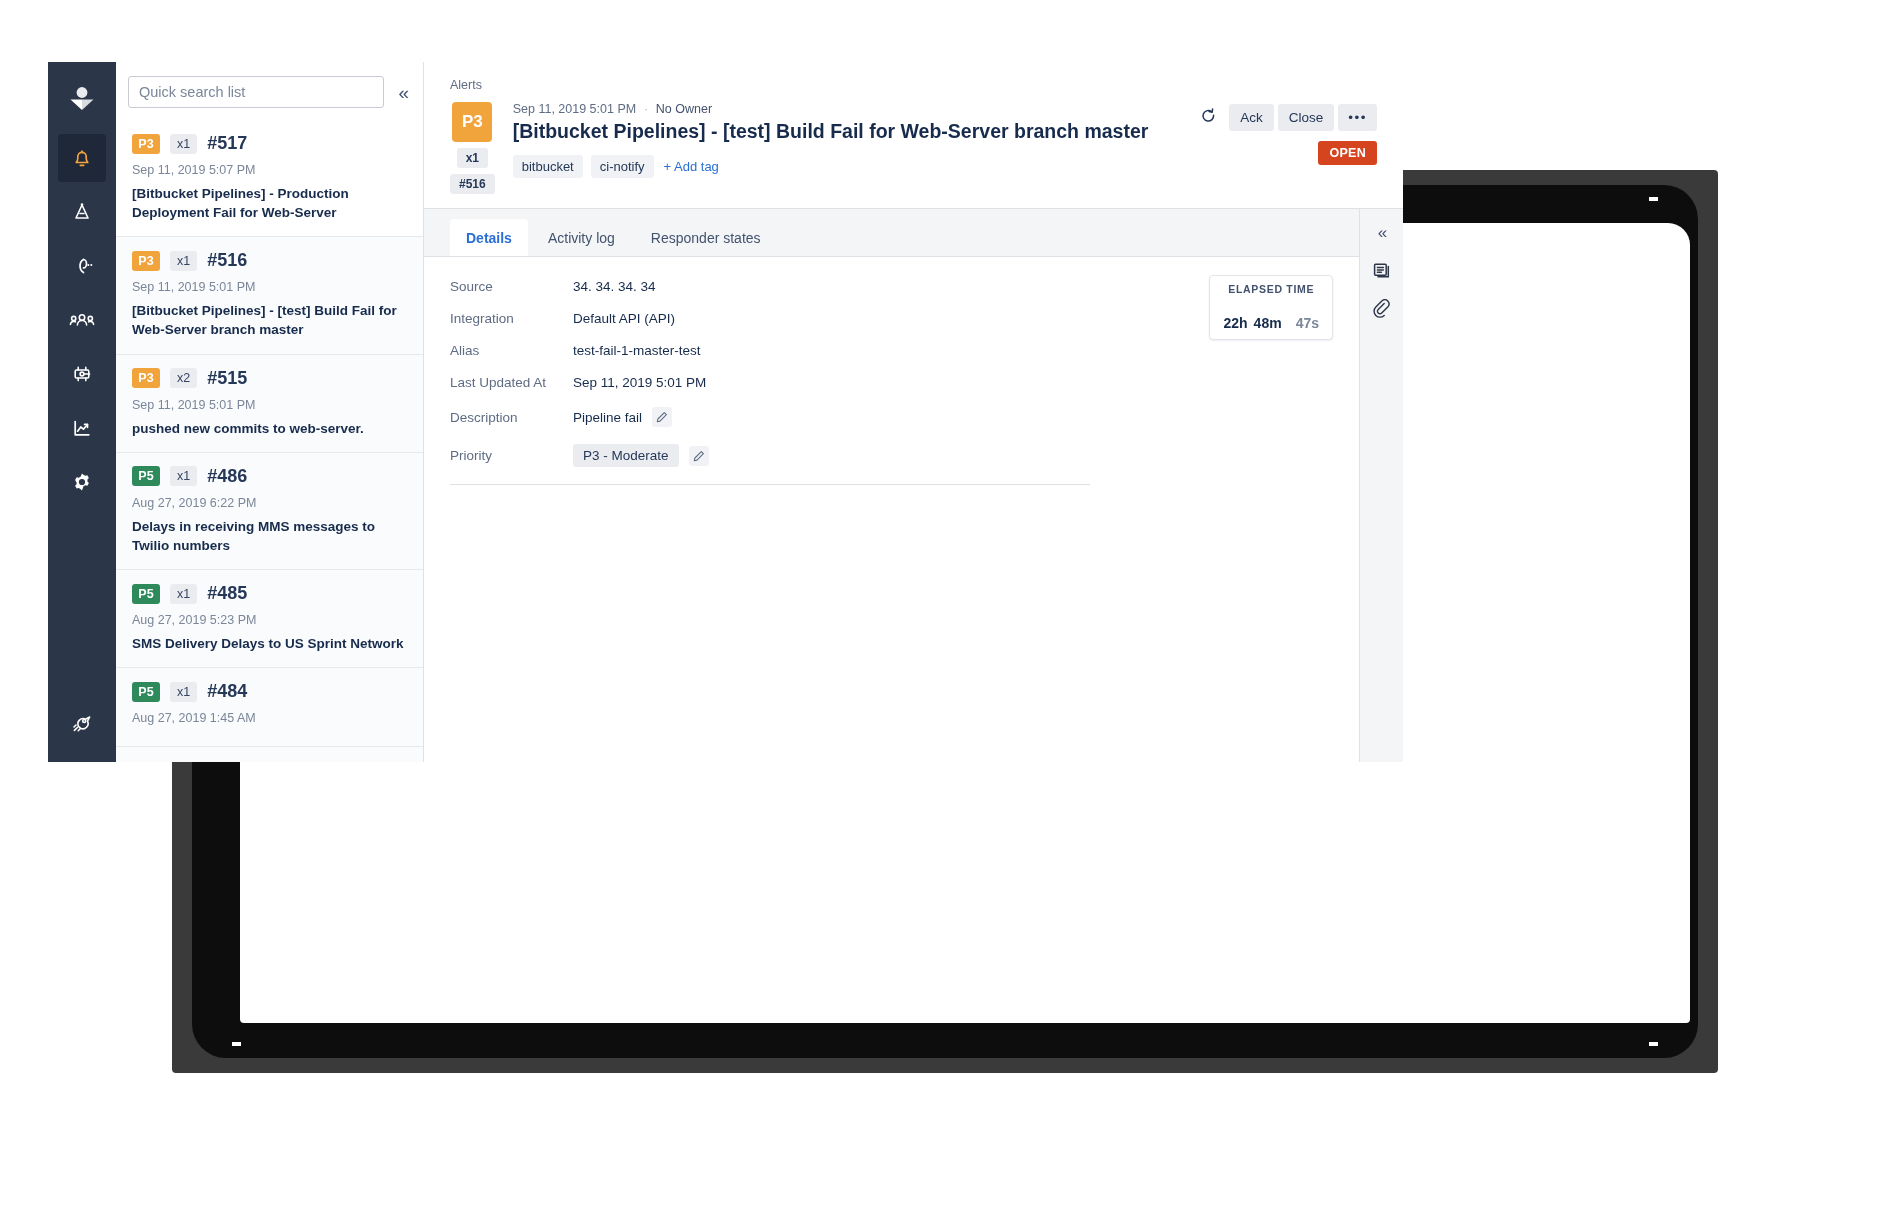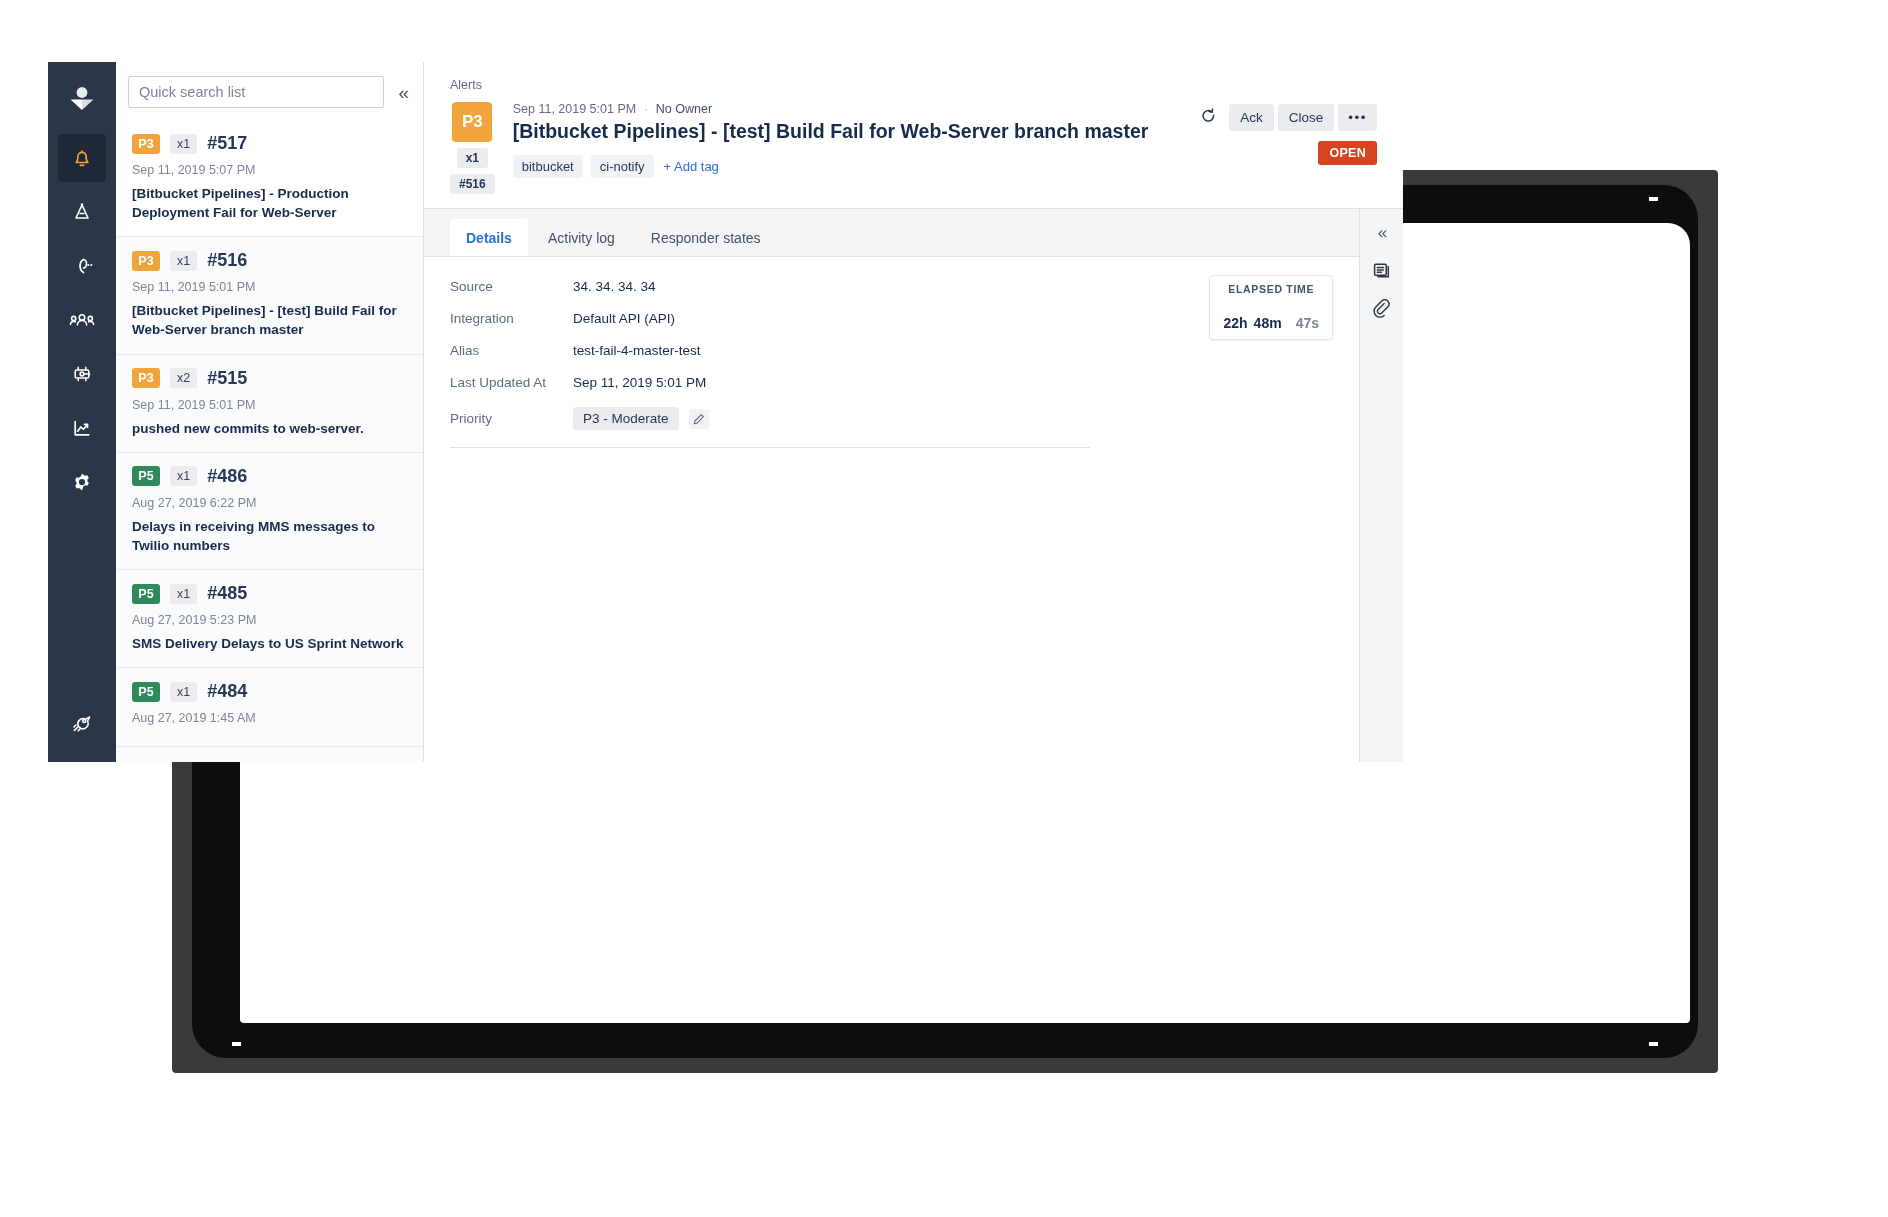--- a/index.html
+++ b/index.html
@@ -524,31 +524,42 @@
             <div class="field-row">
               <div class="field-label">Integration</div>
               <div class="field-value">
                 <span>Default API (API)</span>
               </div>
             </div>
 
             <div class="field-row">
               <div class="field-label">Alias</div>
               <div class="field-value">
-                <span>test-fail-4-master-test</span>
+                <span>test-fail-1-master-test</span>
               </div>
             </div>
 
             <div class="field-row">
               <div class="field-label">Last Updated At</div>
               <div class="field-value">
                 <span>Sep 11, 2019 5:01 PM</span>
               </div>
             </div>
 
+            <div class="field-row">
+              <div class="field-label">Description</div>
+              <div class="field-value">
+                <span>Pipeline fail</span>
+                <span class="edit-pencil">
+                  <svg width="12" height="12" viewBox="0 0 12 12" fill="none" stroke="#5e6c84" stroke-width="1.1">
+                    <path d="M8.3 1.6 l2.1 2.1 l-6.4 6.4 l-2.7 0.6 l0.6 -2.7 z" stroke-linejoin="round"></path>
+                  </svg>
+                </span>
+              </div>
+            </div>
 
             <div class="field-row">
               <div class="field-label">Priority</div>
               <div class="field-value">
                 <span class="pill">P3 - Moderate</span>
                 <span class="edit-pencil">
                   <svg width="12" height="12" viewBox="0 0 12 12" fill="none" stroke="#5e6c84" stroke-width="1.1">
                     <path d="M8.3 1.6 l2.1 2.1 l-6.4 6.4 l-2.7 0.6 l0.6 -2.7 z" stroke-linejoin="round"></path>
                   </svg>
                 </span>

